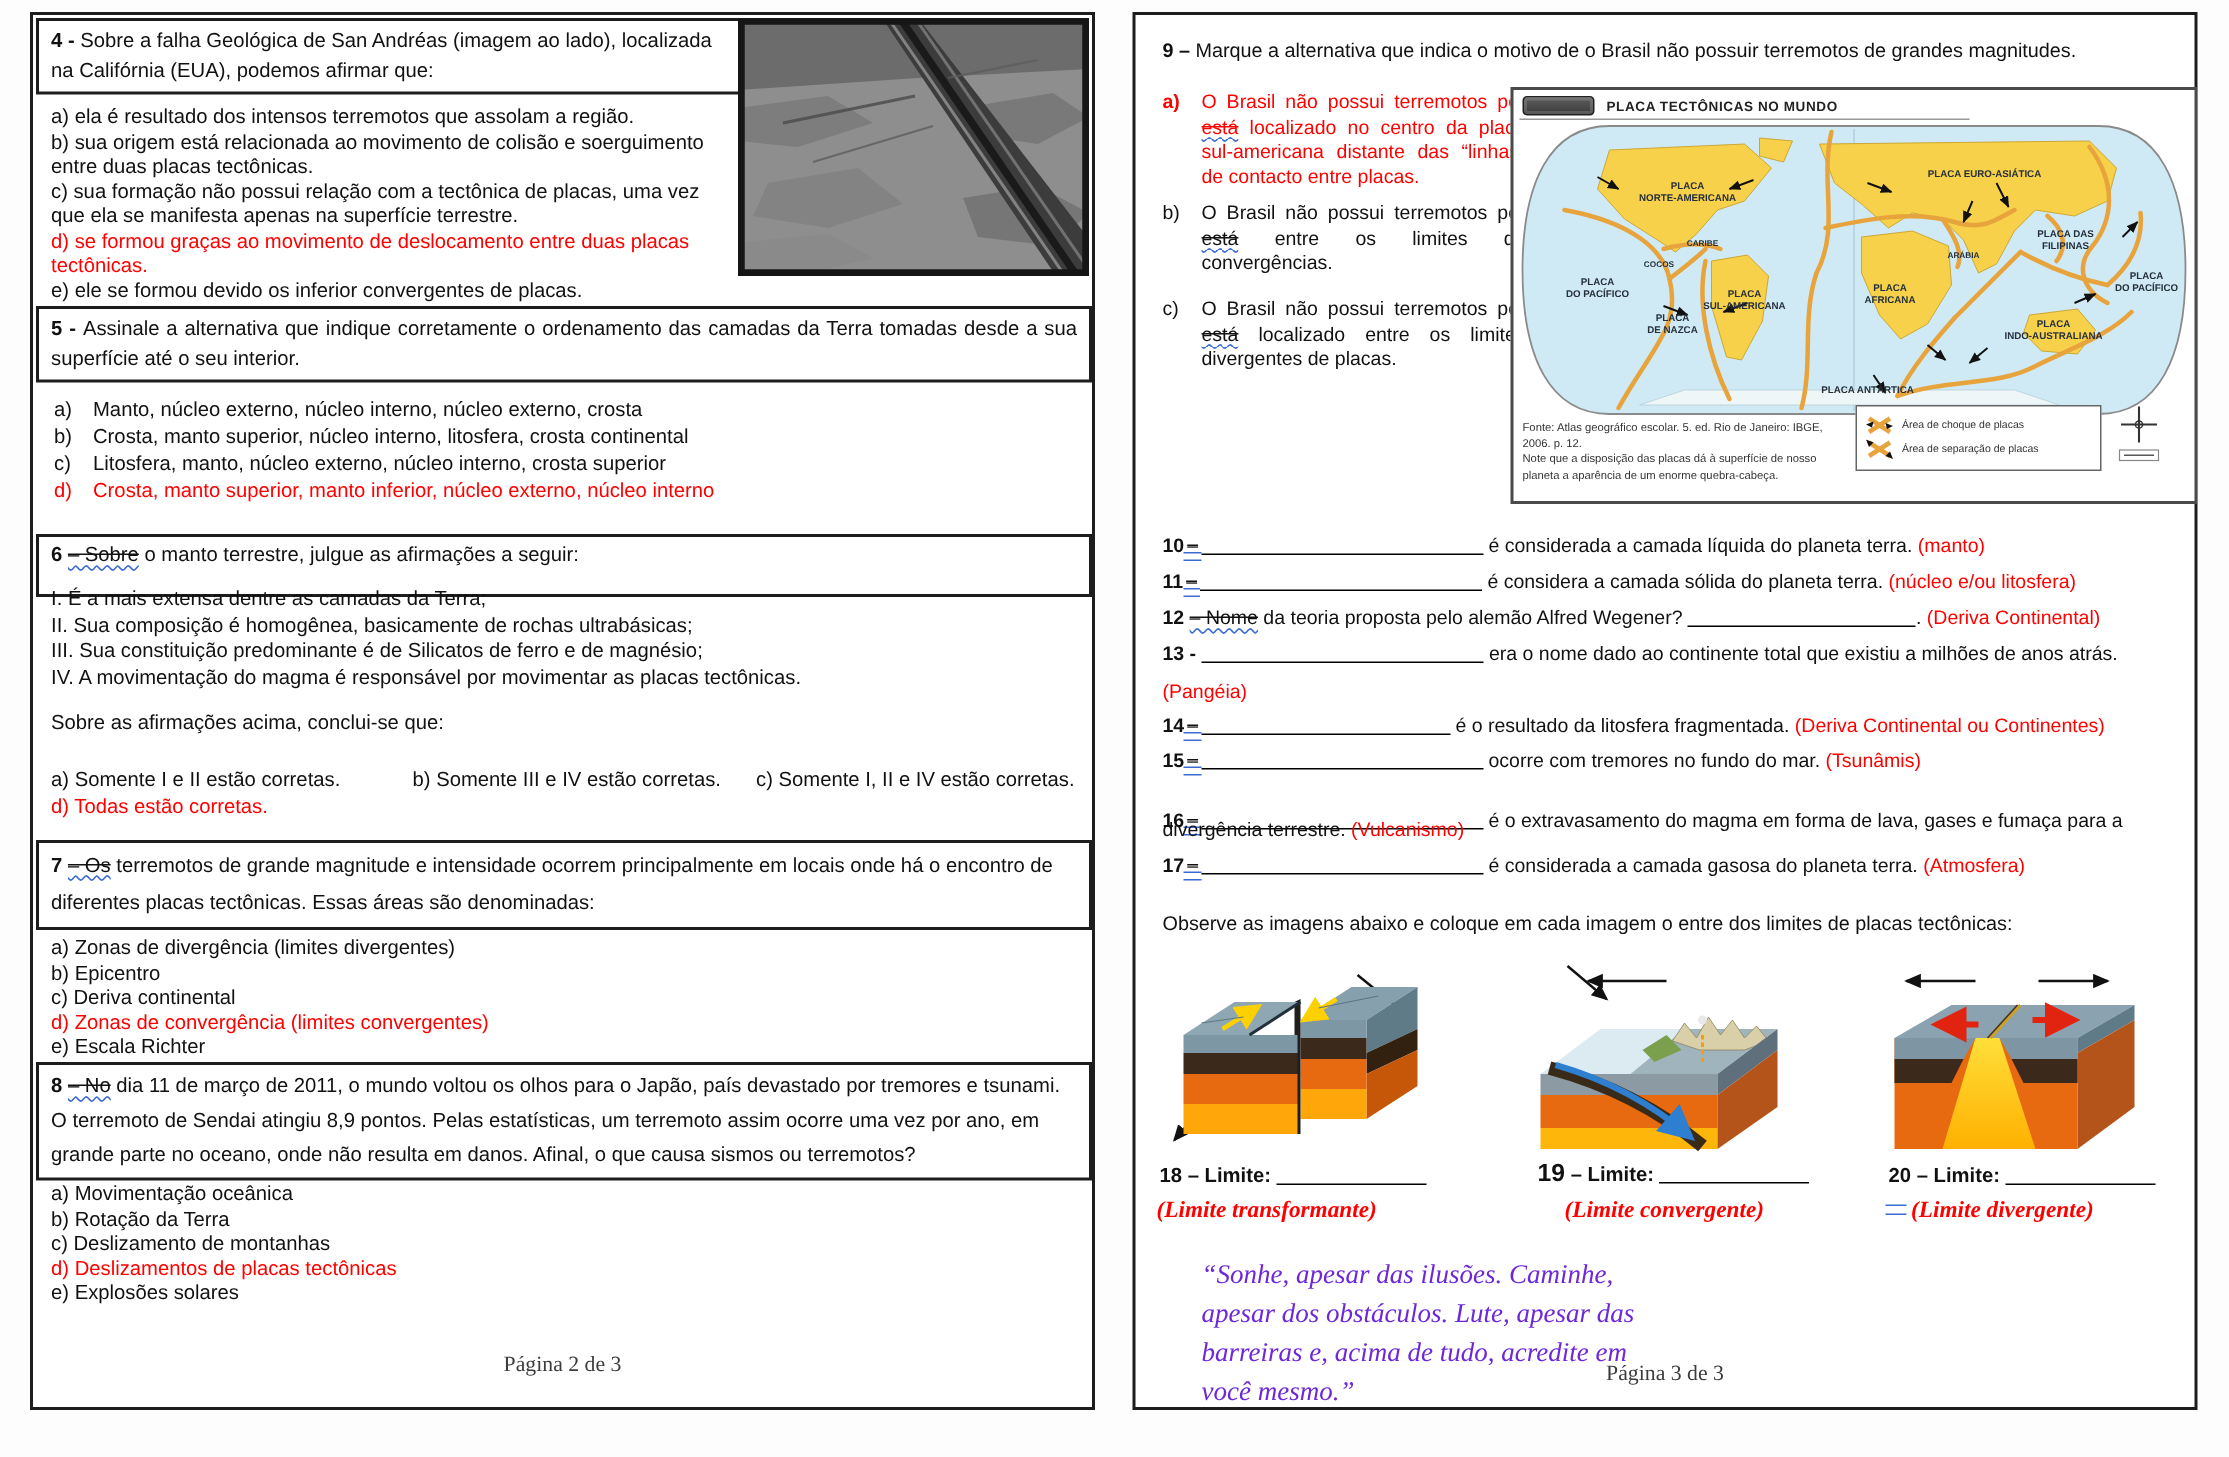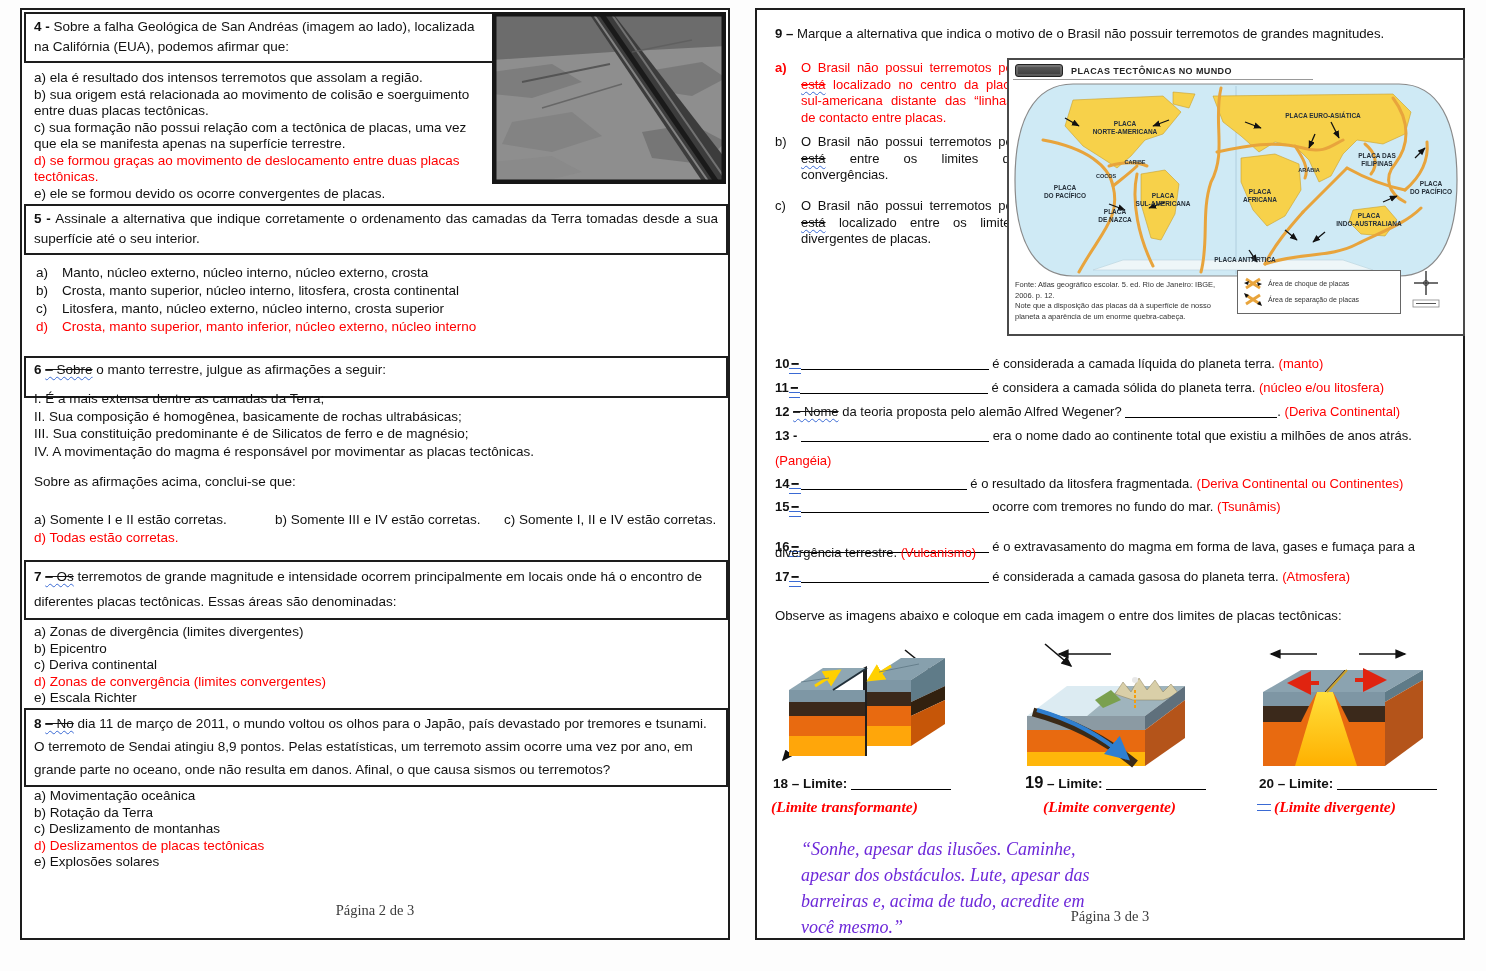--- a/index.html
+++ b/index.html
@@ -68,21 +68,21 @@
     <line x1="50" y1="96" x2="130" y2="72" stroke="#575757" stroke-width="1.5" opacity="0.7"></line>
     <line x1="140" y1="40" x2="200" y2="28" stroke="#5c5c5c" stroke-width="1.5" opacity="0.7"></line>
     <rect x="2" y="2" width="230" height="168" fill="none" stroke="#161616" stroke-width="5"></rect>
   </svg>
 
   <div class="opts abs" style="left:12px;top:60px;width:456px;line-height:16.5px;">
     <div>a) ela é resultado dos intensos terremotos que assolam a região.</div>
     <div>b) sua origem está relacionada ao movimento de colisão e soerguimento entre duas placas tectônicas.</div>
     <div>c) sua formação não possui relação com a tectônica de placas, uma vez que ela se manifesta apenas na superfície terrestre.</div>
     <div class="red">d) se formou graças ao movimento de deslocamento entre duas placas tectônicas.</div>
-    <div>e) ele se formou devido os ocorre convergentes de placas.</div>
+    <div>e) ele se formou devido os inferior convergentes de placas.</div>
   </div>
 
   <div class="qbox abs" style="left:2px;top:194px;width:704px;text-align:justify;">
     <span class="b">5 - </span><span>Assinale a alternativa que indique corretamente o ordenamento das camadas da Terra tomadas desde a sua superfície até o seu interior.</span>
   </div>
   <div class="opts abs" style="left:14px;top:254px;width:680px;line-height:18px;">
     <div><span class="letter">a)</span><span>Manto, núcleo externo, núcleo interno, núcleo externo, crosta</span></div>
     <div><span class="letter">b)</span><span>Crosta, manto superior, núcleo interno, litosfera, crosta continental</span></div>
     <div><span class="letter">c)</span><span>Litosfera, manto, núcleo externo, núcleo interno, crosta superior</span></div>
     <div class="red"><span class="letter">d)</span><span>Crosta, manto superior, manto inferior, núcleo externo, núcleo interno</span></div>
@@ -143,21 +143,21 @@
     <span class="ot"><span>O Brasil não possui terremotos por </span><span class="wavy"><span class="strike">está</span></span><span> entre os limites de convergências.</span></span>
   </div>
   <div class="q9opt" style="top:188px;">
     <span class="ol">c)</span>
     <span class="ot"><span>O Brasil não possui terremotos por </span><span class="wavy"><span class="strike">está</span></span><span> localizado entre os limites divergentes de placas.</span></span>
   </div>
 
   <div class="mapfig">
     <div class="maptitle">
       <div class="mapbadge"></div>
-      <div class="maptitletext">PLACAS TECTÔNICAS NO MUNDO</div>
+      <div class="maptitletext">PLACA TECTÔNICAS NO MUNDO</div>
     </div>
     <div class="maptab"></div>
 
     <svg class="abs" style="left:4px;top:22px;" width="446" height="196" viewBox="0 0 446 196">
       <defs>
         <marker id="ma" markerWidth="7" markerHeight="6" refX="5.5" refY="2.5" orient="auto">
           <path d="M0,0L6,2.5L0,5z" fill="#111"></path>
         </marker>
       </defs>
       <path d="M60,2 H386 C426,2 444,40 444,98 C444,156 426,194 386,194 H60 C20,194 2,156 2,98 C2,40 20,2 60,2 Z" fill="#cfeaf5" stroke="#8a8a8a" stroke-width="1.2"></path>

